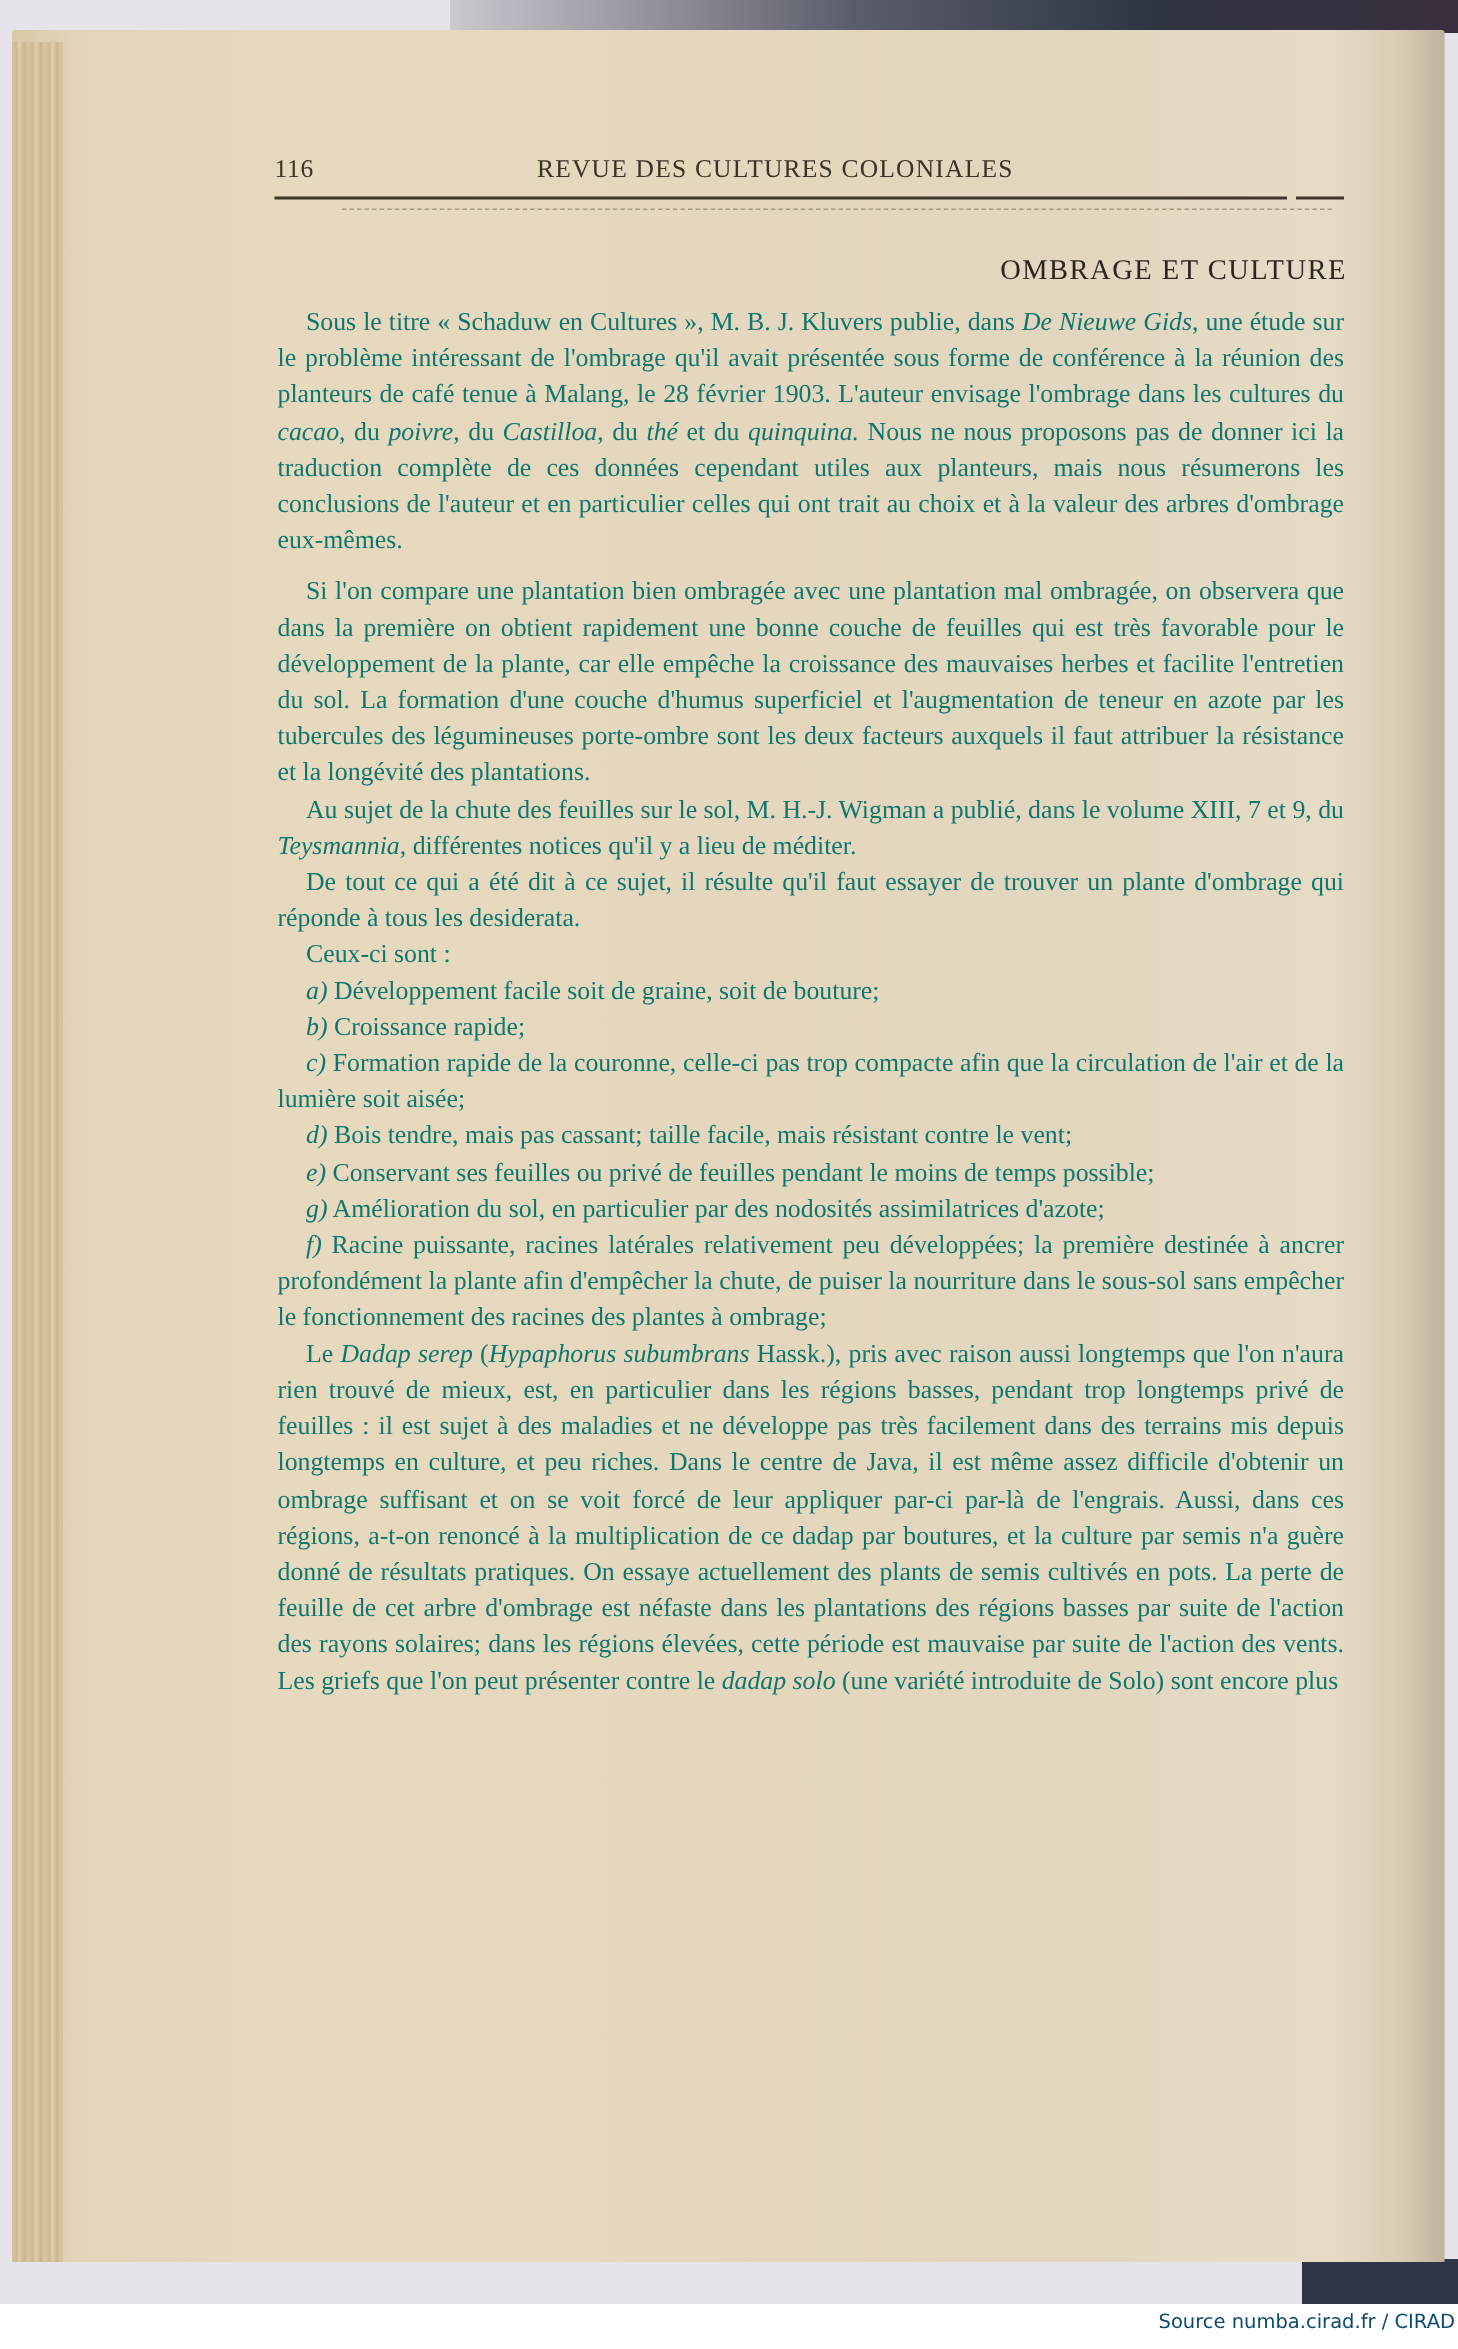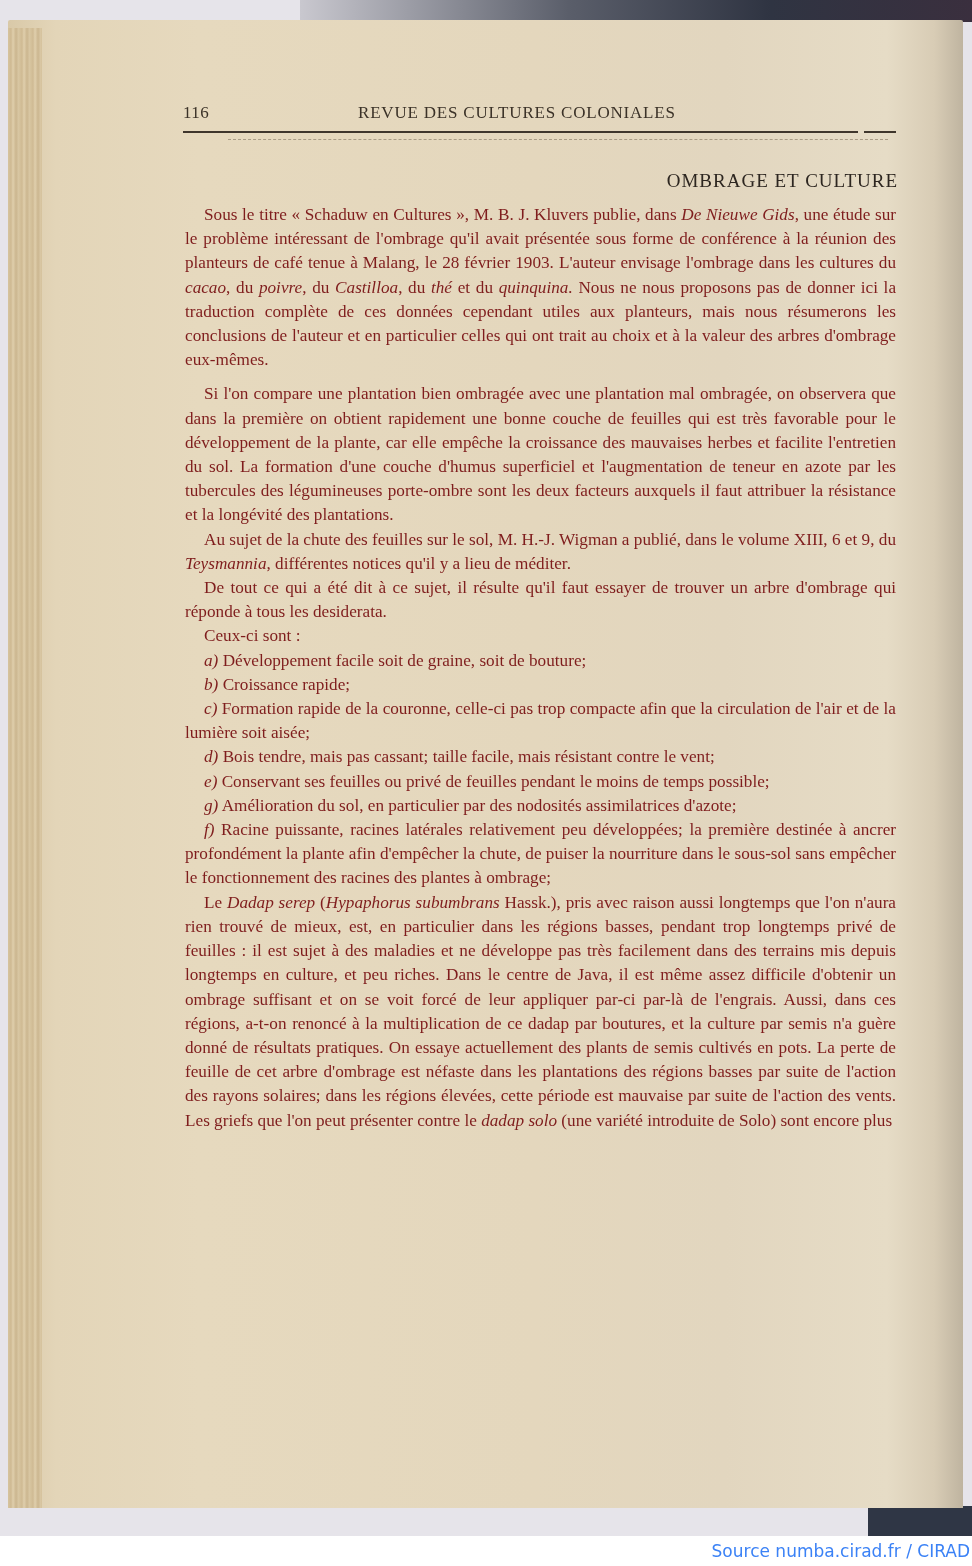--- a/index.html
+++ b/index.html
@@ -46,29 +46,29 @@
   }
   .head-rule-end {
     position:absolute; left:864px; top:131px; width:32px; height:2px; background:#3f362c;
   }
   .article-title {
     position:absolute; left:183px; top:170px; width:715px; text-align:right;
     font-size:19px; letter-spacing:1px; color:#2d2620;
   }
   .text-block {
     position:absolute; left:185px; width:711px;
-    font-size:17.2px; line-height:24.2px; color:#7f1d1d;
+    font-size:17.2px; line-height:24.2px; color:#0f766e;
     text-align:justify;
   }
   .text-block p { margin:0; text-indent:19px; }
   .text-block .gap { height:10px; }
   .source-credit {
     position:absolute; right:2px; top:1541px;
     font-family:"DejaVu Sans","Liberation Sans",sans-serif;
-    font-size:17px; color:#3b82f6;
+    font-size:13px; color:#0c4a6e;
   }
   i { font-style:italic; }
 </style>
 </head>
 <body>
 
 <div class="scan-bg"></div>
 <div class="top-dark"></div>
 <div class="bottom-dark"></div>
 
@@ -82,22 +82,22 @@
 <div class="head-rule"></div>
 <div class="head-rule-end"></div>
 <div class="head-rule-dash"></div>
 
 <div class="article-title">OMBRAGE ET CULTURE</div>
 
 <div class="text-block" style="top:203px;">
   <p><span>Sous le titre « Schaduw en Cultures », M. B. J. Kluvers publie, dans </span><i>De Nieuwe Gids</i><span>, une étude sur le problème intéressant de l'ombrage qu'il avait présentée sous forme de conférence à la réunion des planteurs de café tenue à Malang, le 28 février 1903. L'auteur envisage l'ombrage dans les cultures du </span><i>cacao</i><span>, du </span><i>poivre</i><span>, du </span><i>Castilloa</i><span>, du </span><i>thé</i><span> et du </span><i>quinquina.</i><span> Nous ne nous proposons pas de donner ici la traduction complète de ces données cependant utiles aux planteurs, mais nous résumerons les conclusions de l'auteur et en particulier celles qui ont trait au choix et à la valeur des arbres d'ombrage eux-mêmes.</span></p>
   <div class="gap"></div>
   <p>Si l'on compare une plantation bien ombragée avec une plantation mal ombragée, on observera que dans la première on obtient rapidement une bonne couche de feuilles qui est très favorable pour le développement de la plante, car elle empêche la croissance des mauvaises herbes et facilite l'entretien du sol. La formation d'une couche d'humus superficiel et l'augmentation de teneur en azote par les tubercules des légumineuses porte-ombre sont les deux facteurs auxquels il faut attribuer la résistance et la longévité des plantations.</p>
-  <p><span>Au sujet de la chute des feuilles sur le sol, M. H.-J. Wigman a publié, dans le volume XIII, 6 et 9, du </span><i>Teysmannia</i><span>, différentes notices qu'il y a lieu de méditer.</span></p>
-  <p>De tout ce qui a été dit à ce sujet, il résulte qu'il faut essayer de trouver un arbre d'ombrage qui réponde à tous les desiderata.</p>
+  <p><span>Au sujet de la chute des feuilles sur le sol, M. H.-J. Wigman a publié, dans le volume XIII, 7 et 9, du </span><i>Teysmannia</i><span>, différentes notices qu'il y a lieu de méditer.</span></p>
+  <p>De tout ce qui a été dit à ce sujet, il résulte qu'il faut essayer de trouver un plante d'ombrage qui réponde à tous les desiderata.</p>
   <p>Ceux-ci sont :</p>
   <div>
     <p><i>a)</i><span> Développement facile soit de graine, soit de bouture;</span></p>
     <p><i>b)</i><span> Croissance rapide;</span></p>
     <p><i>c)</i><span> Formation rapide de la couronne, celle-ci pas trop compacte afin que la circulation de l'air et de la lumière soit aisée;</span></p>
     <p><i>d)</i><span> Bois tendre, mais pas cassant; taille facile, mais résistant contre le vent;</span></p>
     <p><i>e)</i><span> Conservant ses feuilles ou privé de feuilles pendant le moins de temps possible;</span></p>
     <p><i>g)</i><span> Amélioration du sol, en particulier par des nodosités assimilatrices d'azote;</span></p>
     <p><i>f)</i><span> Racine puissante, racines latérales relativement peu développées; la première destinée à ancrer profondément la plante afin d'empêcher la chute, de puiser la nourriture dans le sous-sol sans empêcher le fonctionnement des racines des plantes à ombrage;</span></p>
   </div>

